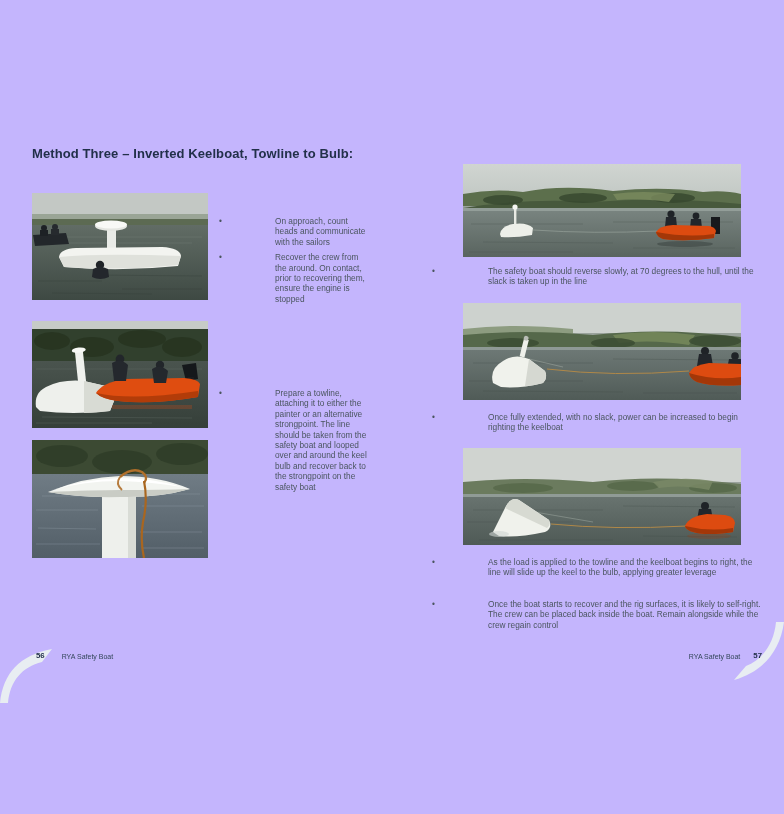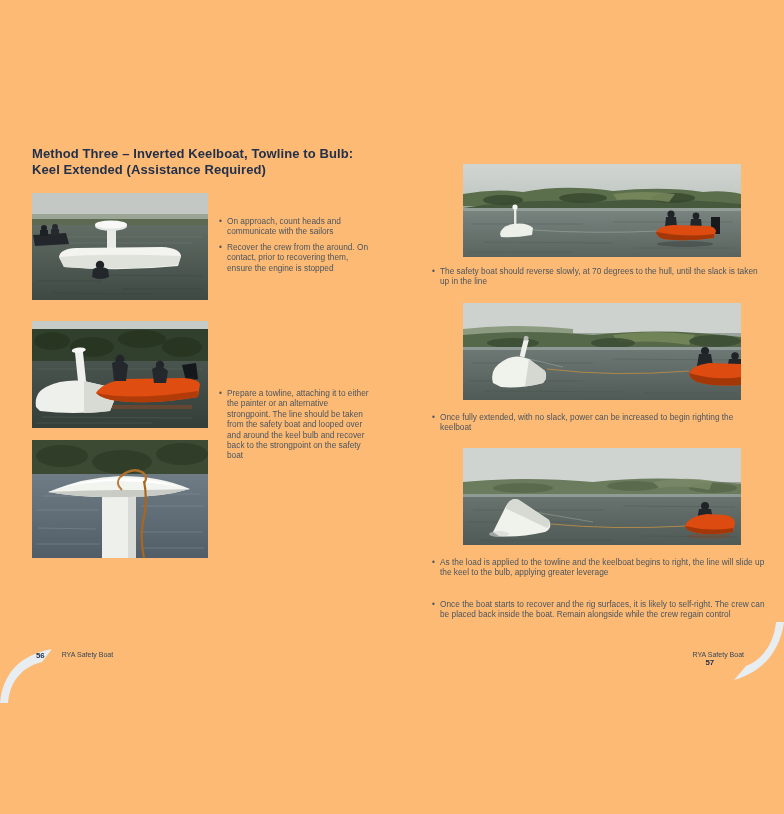--- a/index.html
+++ b/index.html
@@ -1,42 +1,41 @@
 <!DOCTYPE html>
 <html><head>
 <meta charset="utf-8">
 <style>
   html,body{margin:0;padding:0;background:#ffffff;}
   .spread{
-    position:relative;width:784px;height:814px;background:#fdba74;overflow:hidden;
+    position:relative;width:784px;height:814px;background:#c4b5fd;overflow:hidden;
     font-family:"Liberation Sans", sans-serif;color:#44505a;
   }
   .title{
     position:absolute;left:32px;top:146px;width:400px;
     font-size:13px;line-height:15.5px;font-weight:bold;color:#22304a;letter-spacing:.1px;
   }
   .photo{position:absolute;overflow:hidden;background:#9aa39c;}
   .photo svg{display:block;width:100%;height:100%;}
   .bullets{position:absolute;font-size:8.3px;line-height:10.4px;color:#4a555f;}
   .bullet{display:flex;margin-bottom:5px;}
   .bullet:last-child{margin-bottom:0;}
   .bullet .mark{flex:0 0 8px;color:#4a555f;}
-  .bullet .txt{flex:1;}
-  .footer{position:absolute;top:651px;display:flex;align-items:flex-start;font-size:7px;color:#33465a;padding-left:24px;}
+  .bullet .txt{flex:1;margin-left:48px;}
+  .footer{position:absolute;top:651px;display:flex;align-items:flex-end;font-size:7px;color:#33465a;padding-left:24px;}
   .footer .pnum{font-weight:bold;font-size:7.8px;color:#22304a;}
   .corner{position:absolute;pointer-events:none;}
 </style>
 </head>
 <body>
 
 <div class="spread">
 
   <div class="title">
     <div>Method Three – Inverted Keelboat, Towline to Bulb:</div>
-    <div>Keel Extended (Assistance Required)</div>
   </div>
 
   <div class="photo" style="left:32px;top:193px;width:176px;height:107px;" role="img" aria-label="Inverted white keelboat with keel and bulb upright, crew member in the water, small boat approaching">
     <svg viewBox="0 0 176 107" preserveAspectRatio="none">
       <defs>
         <linearGradient id="L1w" x1="0" y1="0" x2="0" y2="1">
           <stop offset="0" stop-color="#616c65"></stop>
             <stop offset="1" stop-color="#3e4943"></stop>
         </linearGradient>
       </defs>
@@ -321,18 +320,18 @@
     <path d="M0,58 C3,28 20,10 52,4 L42,17 C22,22 10,36 8,58 Z" fill="#e8edf2"></path>
   </svg>
   <svg class="corner" style="right:0;top:622px;" width="50" height="60" viewBox="0 0 50 60">
     <path d="M50,0 C46,30 28,50 0,58 L12,44 C28,38 40,22 42,0 Z" fill="#e8edf2"></path>
   </svg>
 
   <div class="footer" style="left:12px;">
     <span class="pnum">56</span>
     <span style="margin-left:17px;">RYA Safety Boat</span>
   </div>
-  <div class="footer" style="right:40px;flex-direction:column;">
+  <div class="footer" style="right:22px;">
     <span>RYA Safety Boat</span>
     <span class="pnum" style="margin-left:13px;">57</span>
   </div>
 
 </div>
 
 </body></html>

